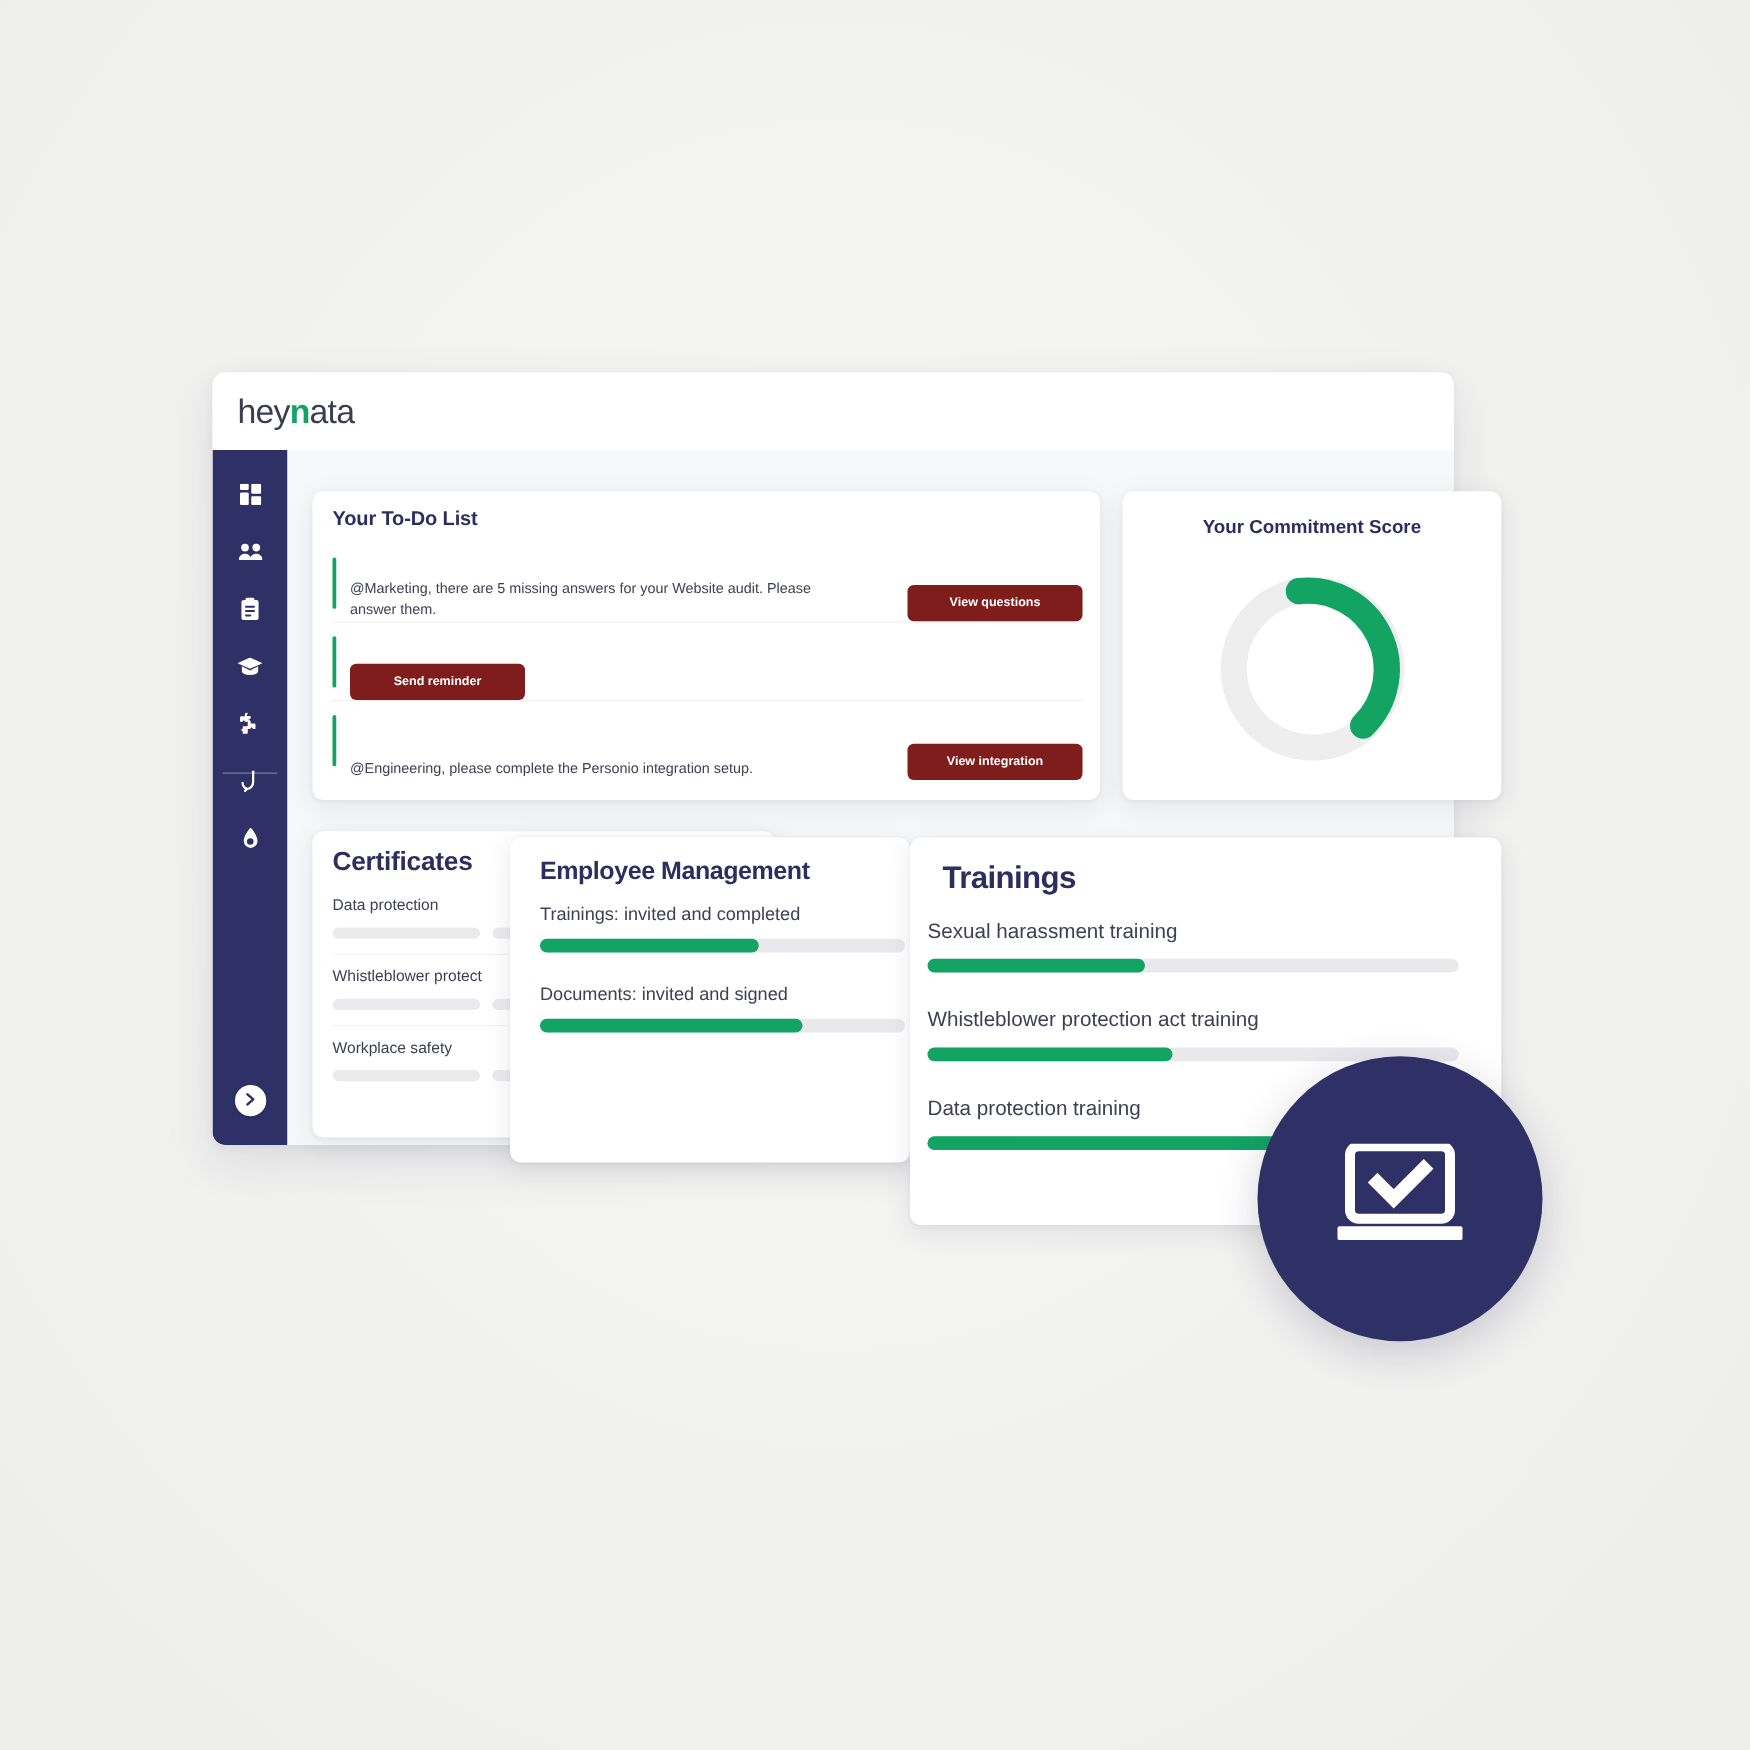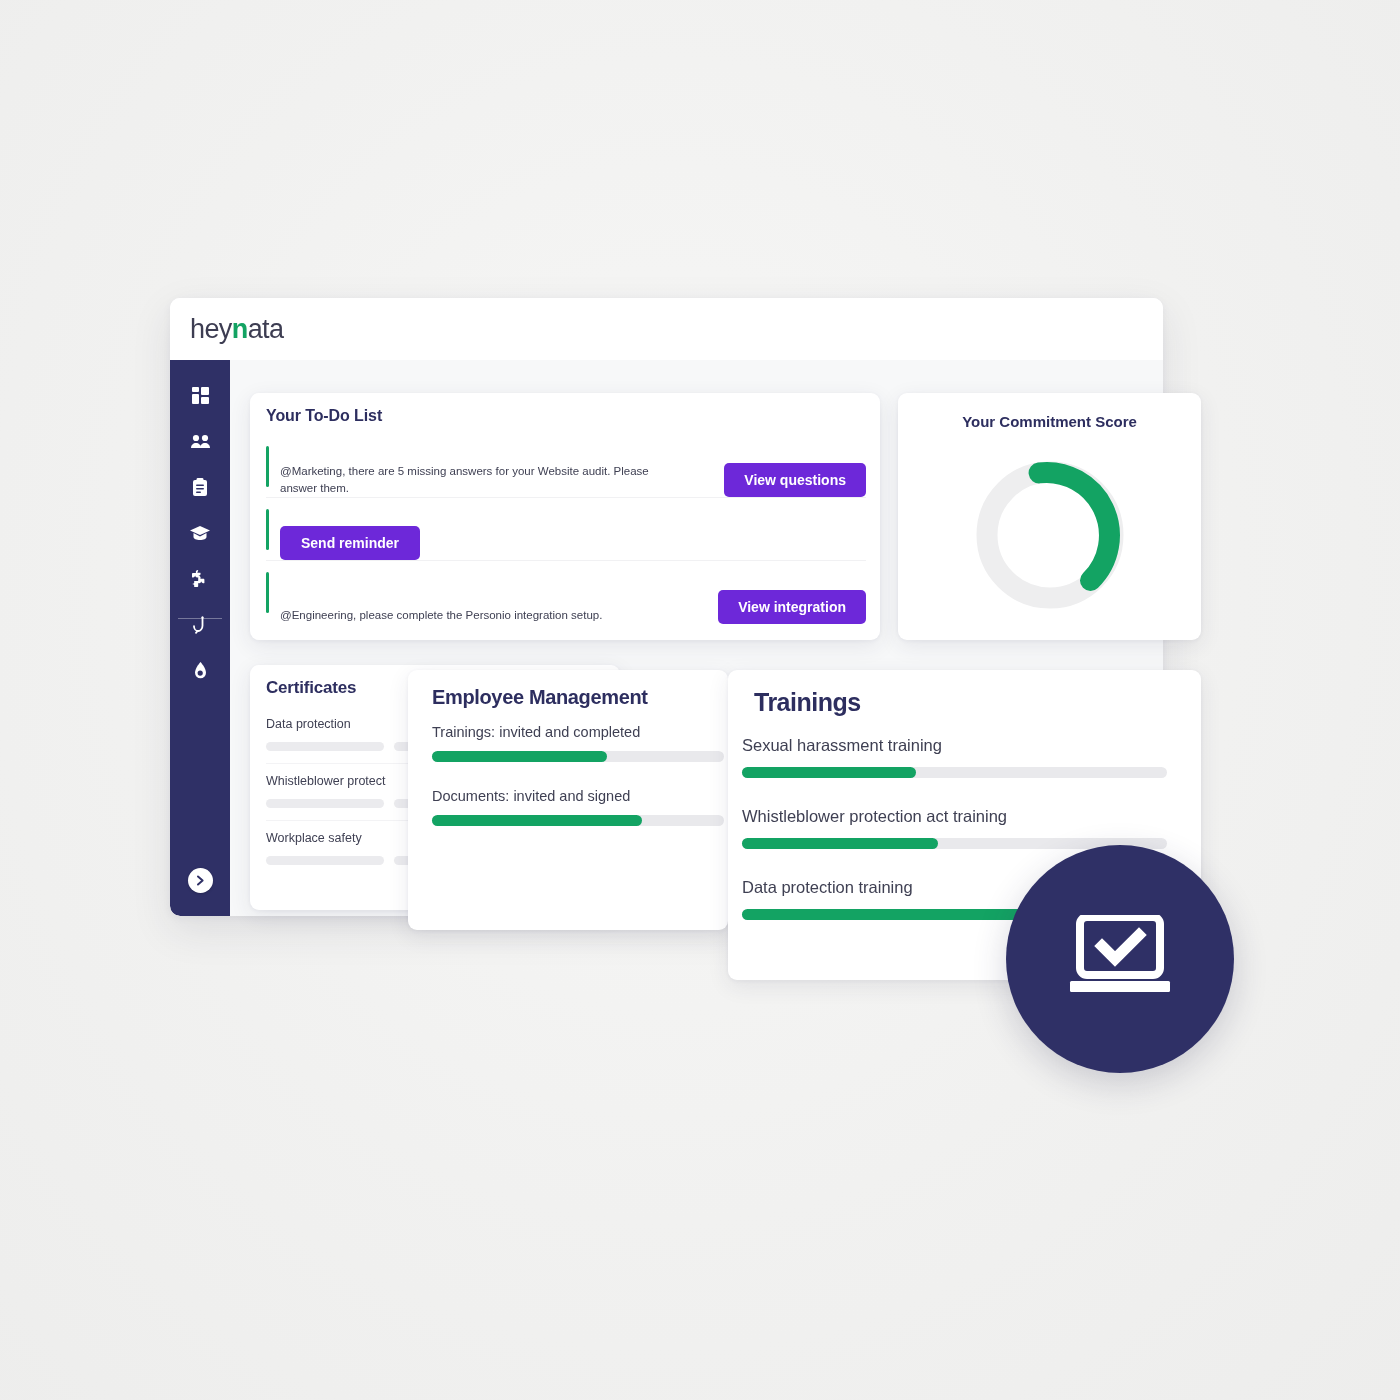--- a/index.html
+++ b/index.html
@@ -97,42 +97,42 @@
   .todo-row:last-child { border-bottom: none; }
   .todo-bar {
     position: absolute; left: 0; top: 11px;
     width: 3px; height: 41px; background: #13a363; border-radius: 2px;
   }
   .todo-text {
     font-size: 11.5px; line-height: 17px; color: #3f4053;
     max-width: 400px;
   }
   .btn-green {
-    background: #6d28d9; color: #ffffff;
-    font-size: 14px; font-weight: 700;
+    background: #7f1d1d; color: #ffffff;
+    font-size: 10px; font-weight: 700;
     border: none; border-radius: 5px;
     padding: 9px 20px; cursor: pointer;
     white-space: nowrap;
     min-width: 140px;
   }
 
   
   .compliance-card { left: 898px; top: 393px; width: 303px; height: 247px; }
   .compliance-title {
     position: absolute; left: 0; top: 20px; width: 303px;
     text-align: center;
     font-size: 15px; font-weight: 700; color: #2d2e5f;
   }
   .donut { position: absolute; left: 51.5px; top: 62px; width: 200px; height: 160px; }
 
   
   .cert-card { left: 250px; top: 665px; width: 370px; height: 245px; }
   .cert-title {
     position: absolute; left: 16px; top: 13px;
-    font-size: 17px; font-weight: 700; color: #2d2e5f; letter-spacing: -0.2px;
+    font-size: 21px; font-weight: 700; color: #2d2e5f; letter-spacing: -0.2px;
   }
   .cert-rows { position: absolute; left: 16px; top: 42px; width: 338px; }
   .cert-row { border-bottom: 1px solid #f3f3f5; padding: 10px 0 12px 0; }
   .cert-row:last-child { border-bottom: none; }
   .cert-label { font-size: 12.5px; color: #3f4053; margin-bottom: 11px; }
   .ph-wrap { display: flex; gap: 10px; }
   .ph-long { height: 9px; width: 118px; background: #ebebee; border-radius: 5px; }
   .ph-short { height: 9px; width: 58px; background: #ebebee; border-radius: 5px; }
 
   

